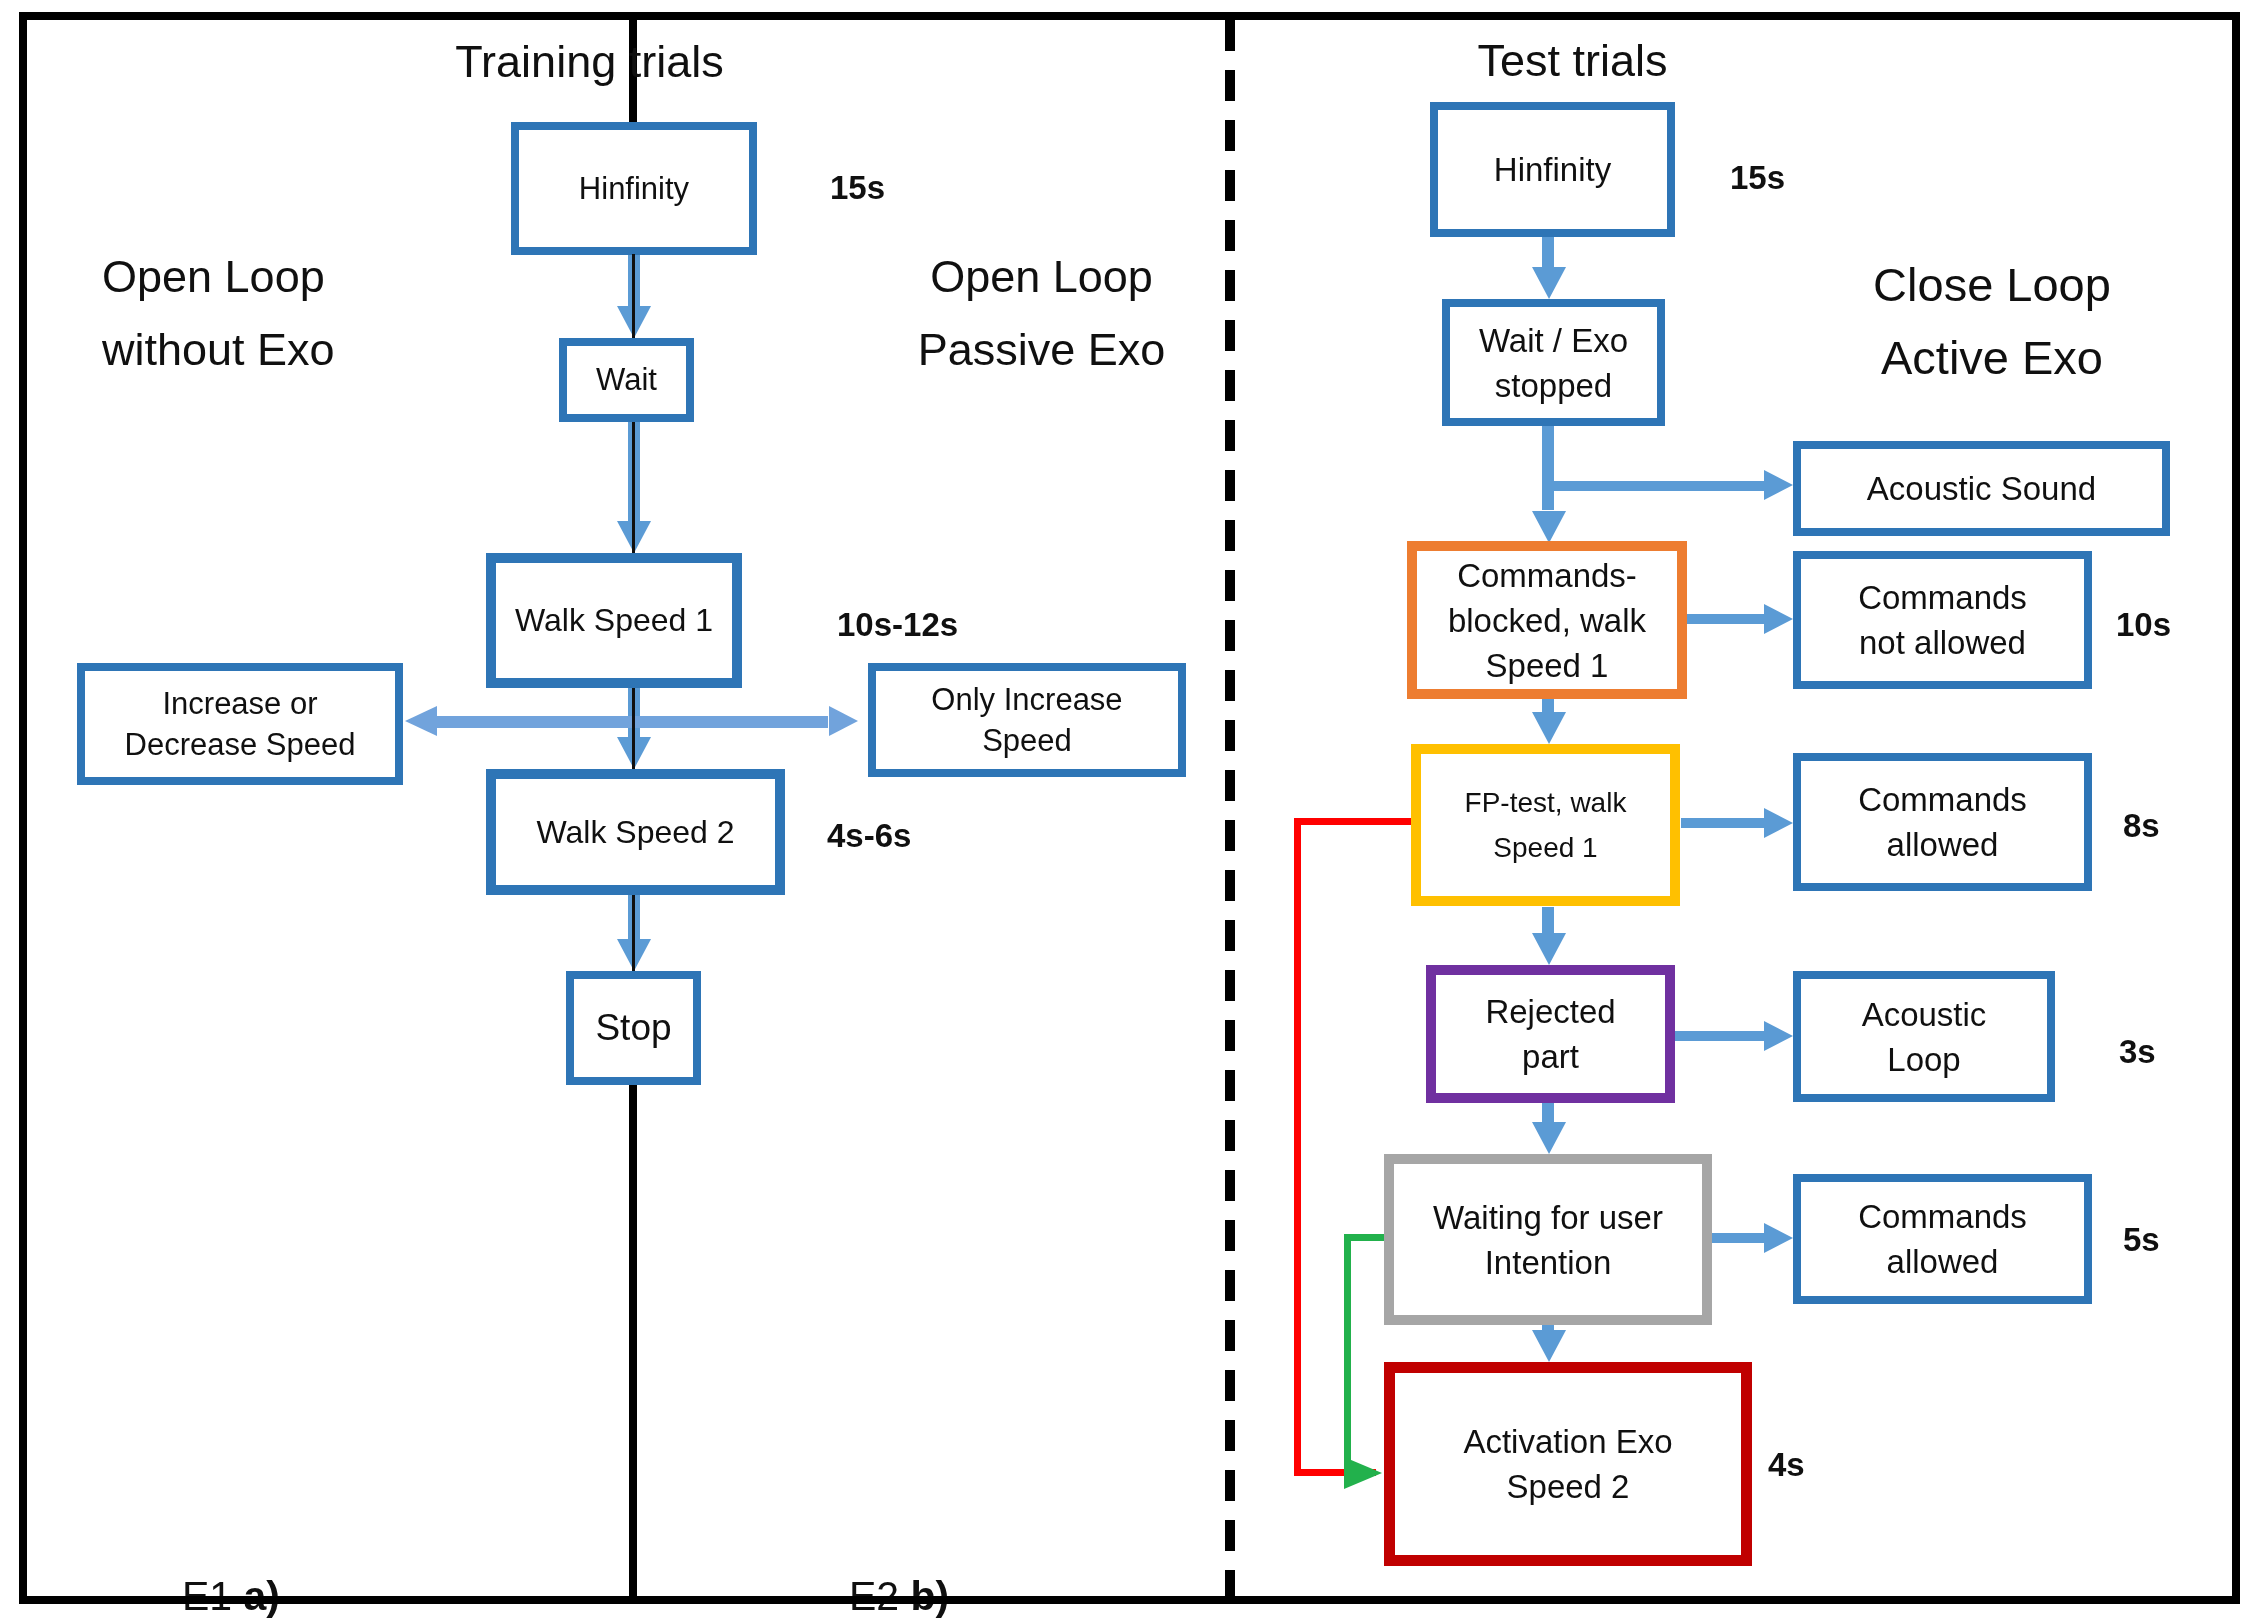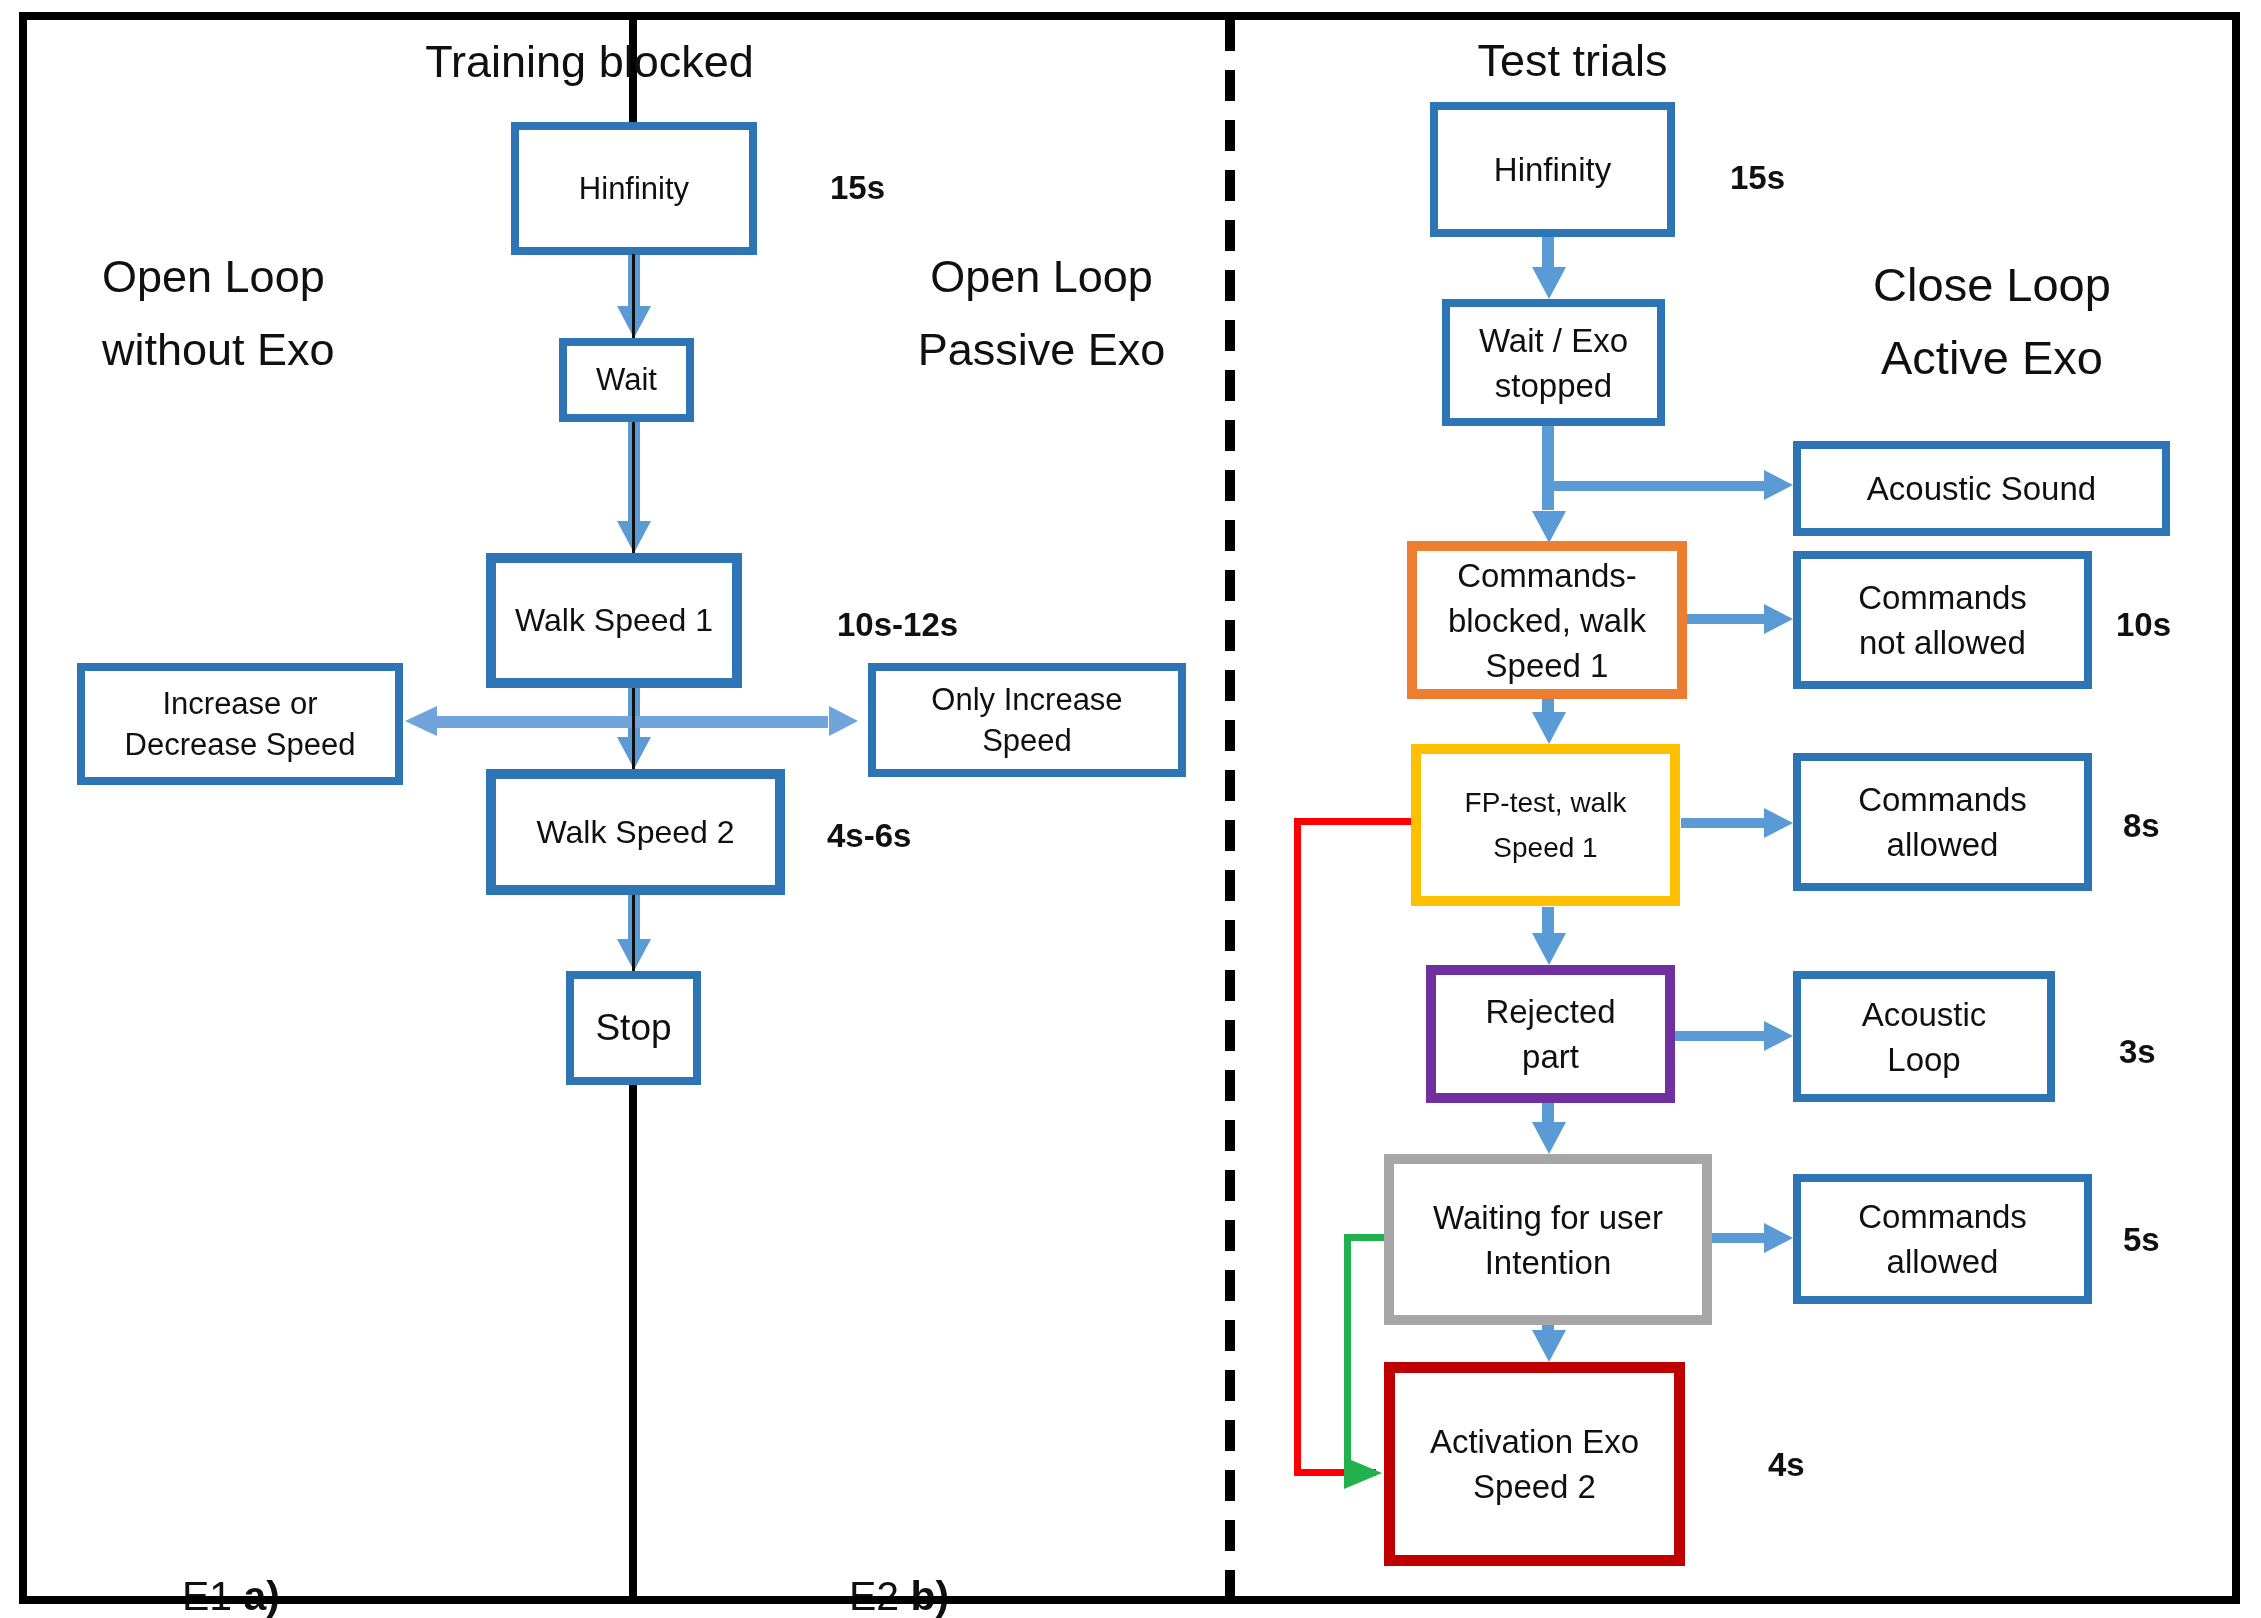--- a/index.html
+++ b/index.html
@@ -39,21 +39,21 @@
 <div class="vline" style="left:629px;top:1085px;width:8px;height:513px;"></div>
 
 <div class="vthin" style="left:632px;top:254px;height:84px;"></div>
 <div class="vthin" style="left:632px;top:422px;height:131px;"></div>
 <div class="vthin" style="left:632px;top:688px;height:81px;"></div>
 <div class="vthin" style="left:632px;top:895px;height:76px;"></div>
 
 <div class="abs" style="left:1225px;top:19.7px;width:9.5px;height:1579px;z-index:1;
             background:repeating-linear-gradient(to bottom,#000 0 31px,transparent 31px 50px);"></div>
 
-<div class="txt title" style="left:393px;top:36px;width:393px;">Training blocked</div>
+<div class="txt title" style="left:393px;top:36px;width:393px;">Training trials</div>
 
 <div class="txt side" style="left:102px;top:240px;width:379px;text-align:left;">Open Loop
 without Exo</div>
 
 <div class="txt side" style="left:874px;top:240px;width:335px;text-align:center;">Open Loop
 Passive Exo</div>
 
 <div class="shaft-v" style="left:628px;top:254px;height:55px;"></div>
 <div class="head-down" style="left:617px;top:306px;"></div>
 
@@ -205,21 +205,21 @@
 <div class="box" style="left:1384px;top:1154px;width:328px;height:171px;border:10.2px solid #A6A6A6;">
   <span class="t" style="font-size:33px;line-height:45px;">Waiting for user
 Intention</span>
   </div>
 
 <div class="box blue" style="left:1793px;top:1174px;width:299px;height:130px;">
   <span class="t" style="font-size:33px;line-height:45px;">Commands
 allowed</span>
   </div>
 
-<div class="box" style="left:1384px;top:1362px;width:301px;height:204px;border:11.7px solid #C00000;">
+<div class="box" style="left:1384px;top:1362px;width:368px;height:204px;border:11.7px solid #C00000;">
   <span class="t" style="font-size:33px;line-height:45px;">Activation Exo
 Speed 2</span>
   </div>
 
 <div class="txt time" style="left:1730px;top:159px;">15s</div>
 <div class="txt time" style="left:2116px;top:606px;">10s</div>
 <div class="txt time" style="left:2123px;top:807px;">8s</div>
 <div class="txt time" style="left:2119px;top:1033px;text-align:right;">3s</div>
 <div class="txt time" style="left:2123px;top:1221px;">5s</div>
 <div class="txt time" style="left:1768px;top:1446px;">4s</div>

